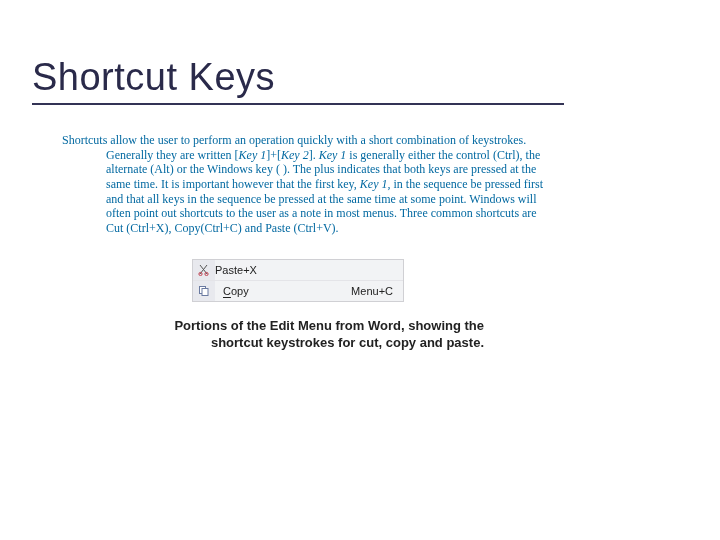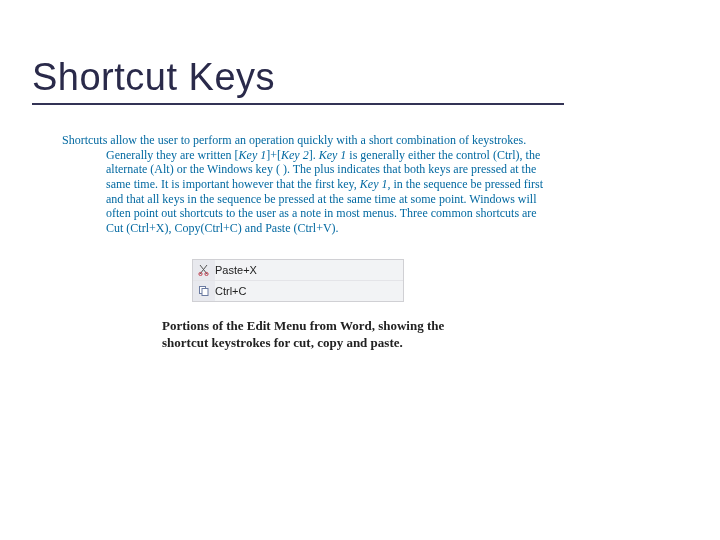--- a/index.html
+++ b/index.html
@@ -83,25 +83,26 @@
   .menu-label .ul { text-decoration: underline; }
   .menu-key {
     padding-right: 10px;
     color: #222;
   }
 
   .caption {
     margin-top: 16px;
     margin-left: 130px;
     margin-right: 80px;
-    font-family: Liberation Serif, serif;
+    font-family: Liberation Sans, sans-serif;
     font-size: 13px;
     font-weight: bold;
     color: #222;
     line-height: 1.25;
+    text-align: right;
   }
 
   .corner-accent {
     position: absolute;
     bottom: 8px;
     right: 10px;
     width: 16px;
     height: 16px;
   }
   .corner-accent::before,
@@ -150,21 +151,22 @@
       <span class="menu-key">Paste+X</span>
     </div>
 
     <div class="menu-row">
       <span class="menu-icon-cell">
         <svg width="12" height="12" viewBox="0 0 12 12">
           <rect x="1.5" y="1.5" width="6" height="7" fill="#fff" stroke="#6a7aa0" stroke-width="1"></rect>
           <rect x="4" y="3.5" width="6" height="7" fill="#fff" stroke="#6a7aa0" stroke-width="1"></rect>
         </svg>
       </span>
-      <span class="menu-key">Ctrl+C</span>
+      <span class="menu-label"><span></span><span class="ul">C</span><span>opy</span></span>
+      <span class="menu-key">Menu+C</span>
     </div>
 
 
   </div>
 
   <div class="caption">Portions of the Edit Menu from Word, showing the shortcut keystrokes for cut, copy and paste.</div>
 
   <div class="corner-accent">
     <div class="corner-dot"></div>
   </div>

